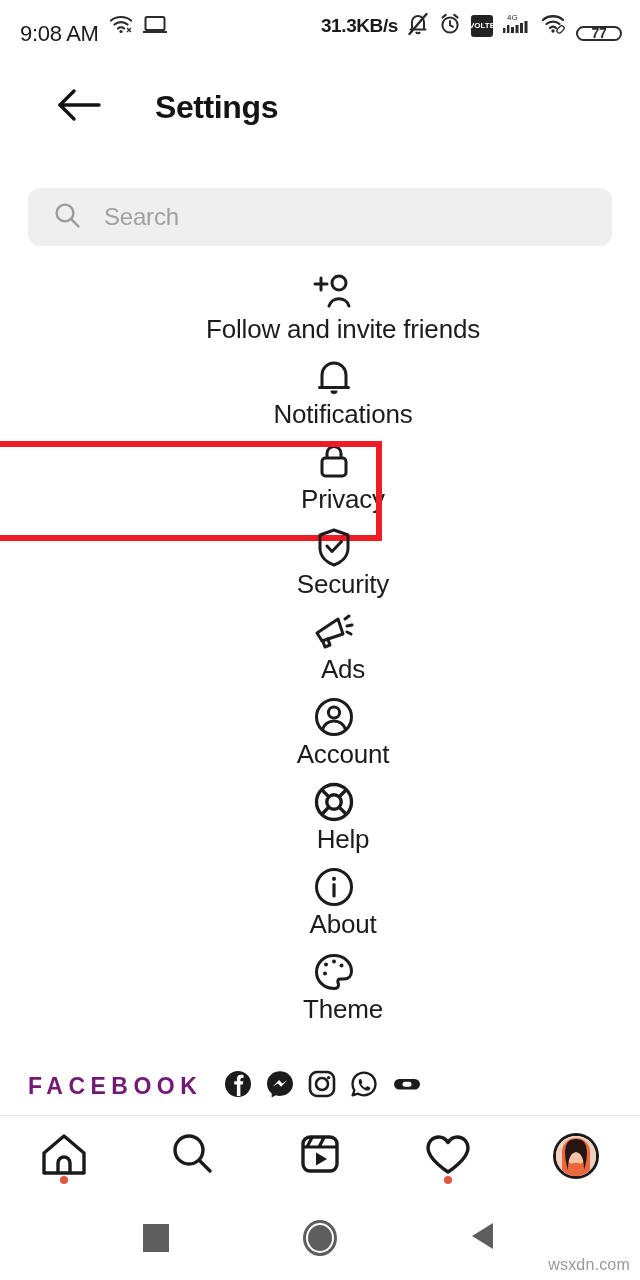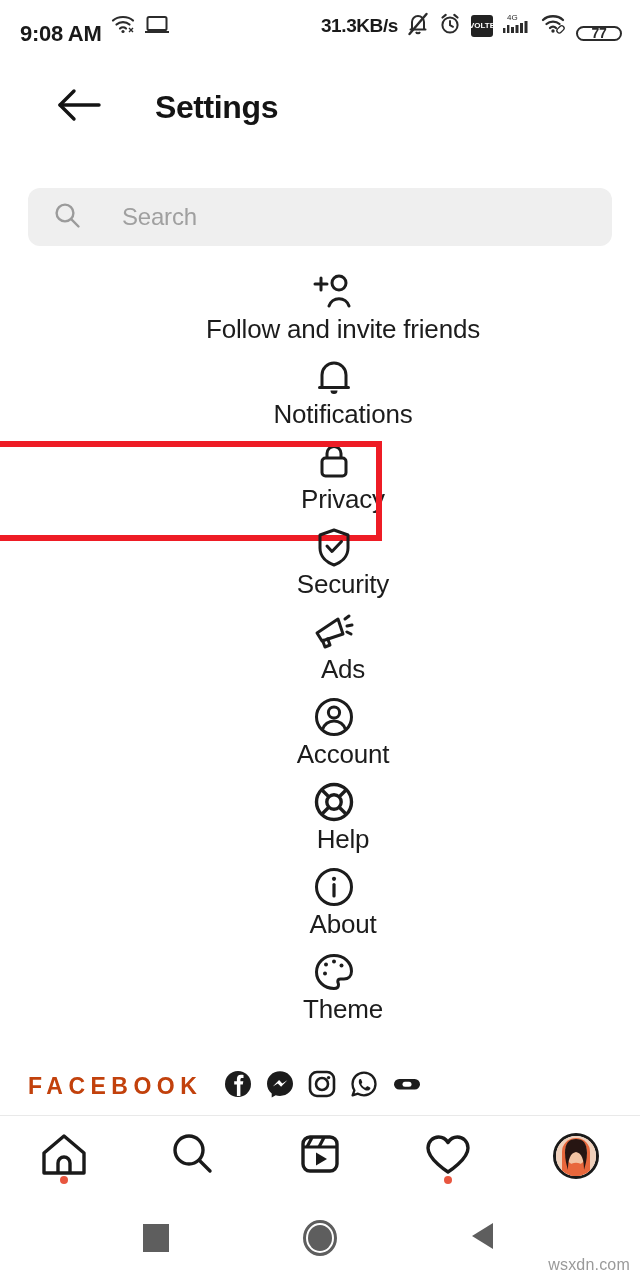--- a/index.html
+++ b/index.html
@@ -19,21 +19,21 @@
   .statusbar {
     position: absolute; left: 0; top: 0;
     width: 640px; height: 52px;
     display: flex; align-items: center;
     padding: 0 18px 0 20px;
     background: #ffffff;
   }
   .sb-left { display: flex; align-items: center; gap: 10px; }
   .sb-right { display: flex; align-items: center; gap: 9px; margin-left: auto; }
   .sb-time {
-    font-size: 22px; font-weight: bold; color: #1a1a1a;
+    font-size: 22px; font-weight: normal; color: #1a1a1a;
     letter-spacing: -0.3px;
     margin-top: 16px;
   }
   .sb-net {
     font-size: 19px; font-weight: bold; color: #1a1a1a;
     letter-spacing: -0.4px;
   }
   .sb-ico { display: block; }
   .battery {
     display: flex; align-items: center; justify-content: center;
@@ -70,21 +70,21 @@
 
   
   .search-wrap {
     position: absolute; left: 28px; top: 188px;
     width: 584px; height: 58px;
     background: #efefef; border-radius: 12px;
     display: flex; align-items: center; padding-left: 24px;
     cursor: text;
   }
   .search-ph {
-    margin-left: 40px;
+    margin-left: 22px;
     font-size: 24px; color: #a0a0a0; letter-spacing: -0.2px;
   }
 
   
   .menu { position: absolute; left: 0; top: 270px; width: 640px; }
   .menu-row {
     position: relative;
     display: flex; align-items: center;
     height: 85px;
     padding-left: 28px;
@@ -108,21 +108,21 @@
     border: 6px solid #ee1c25;
     pointer-events: none;
   }
 
   
   .fb-row {
     position: absolute; left: 28px; top: 1070px;
     display: flex; align-items: center;
   }
   .fb-word {
-    font-size: 23px; font-weight: bold; color: #c2410c;
+    font-size: 23px; font-weight: bold; color: #701a75;
     letter-spacing: 5.5px;
   }
   .fb-icons { display: flex; align-items: center; gap: 14px; margin-left: 22px; }
 
   
   .bottom-divider {
     position: absolute; left: 0; top: 1115px;
     width: 640px; height: 1px; background: #e9e9e9;
   }
   .bottomnav {

